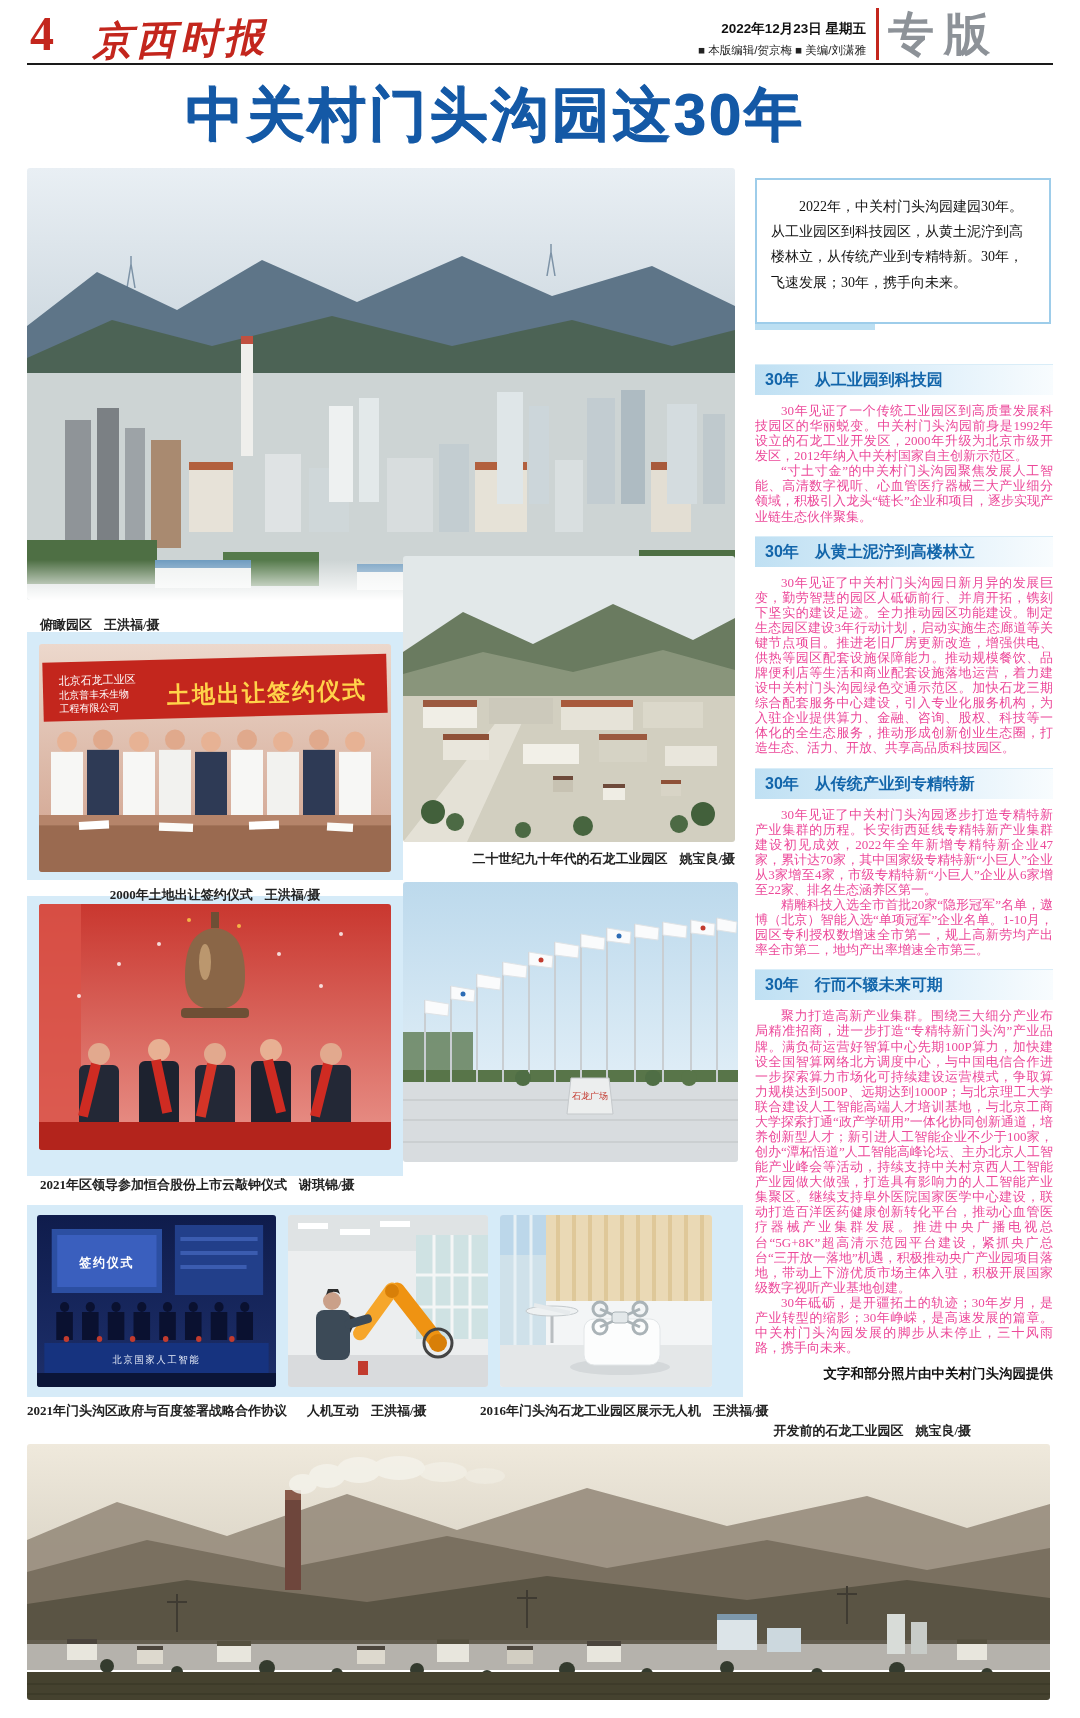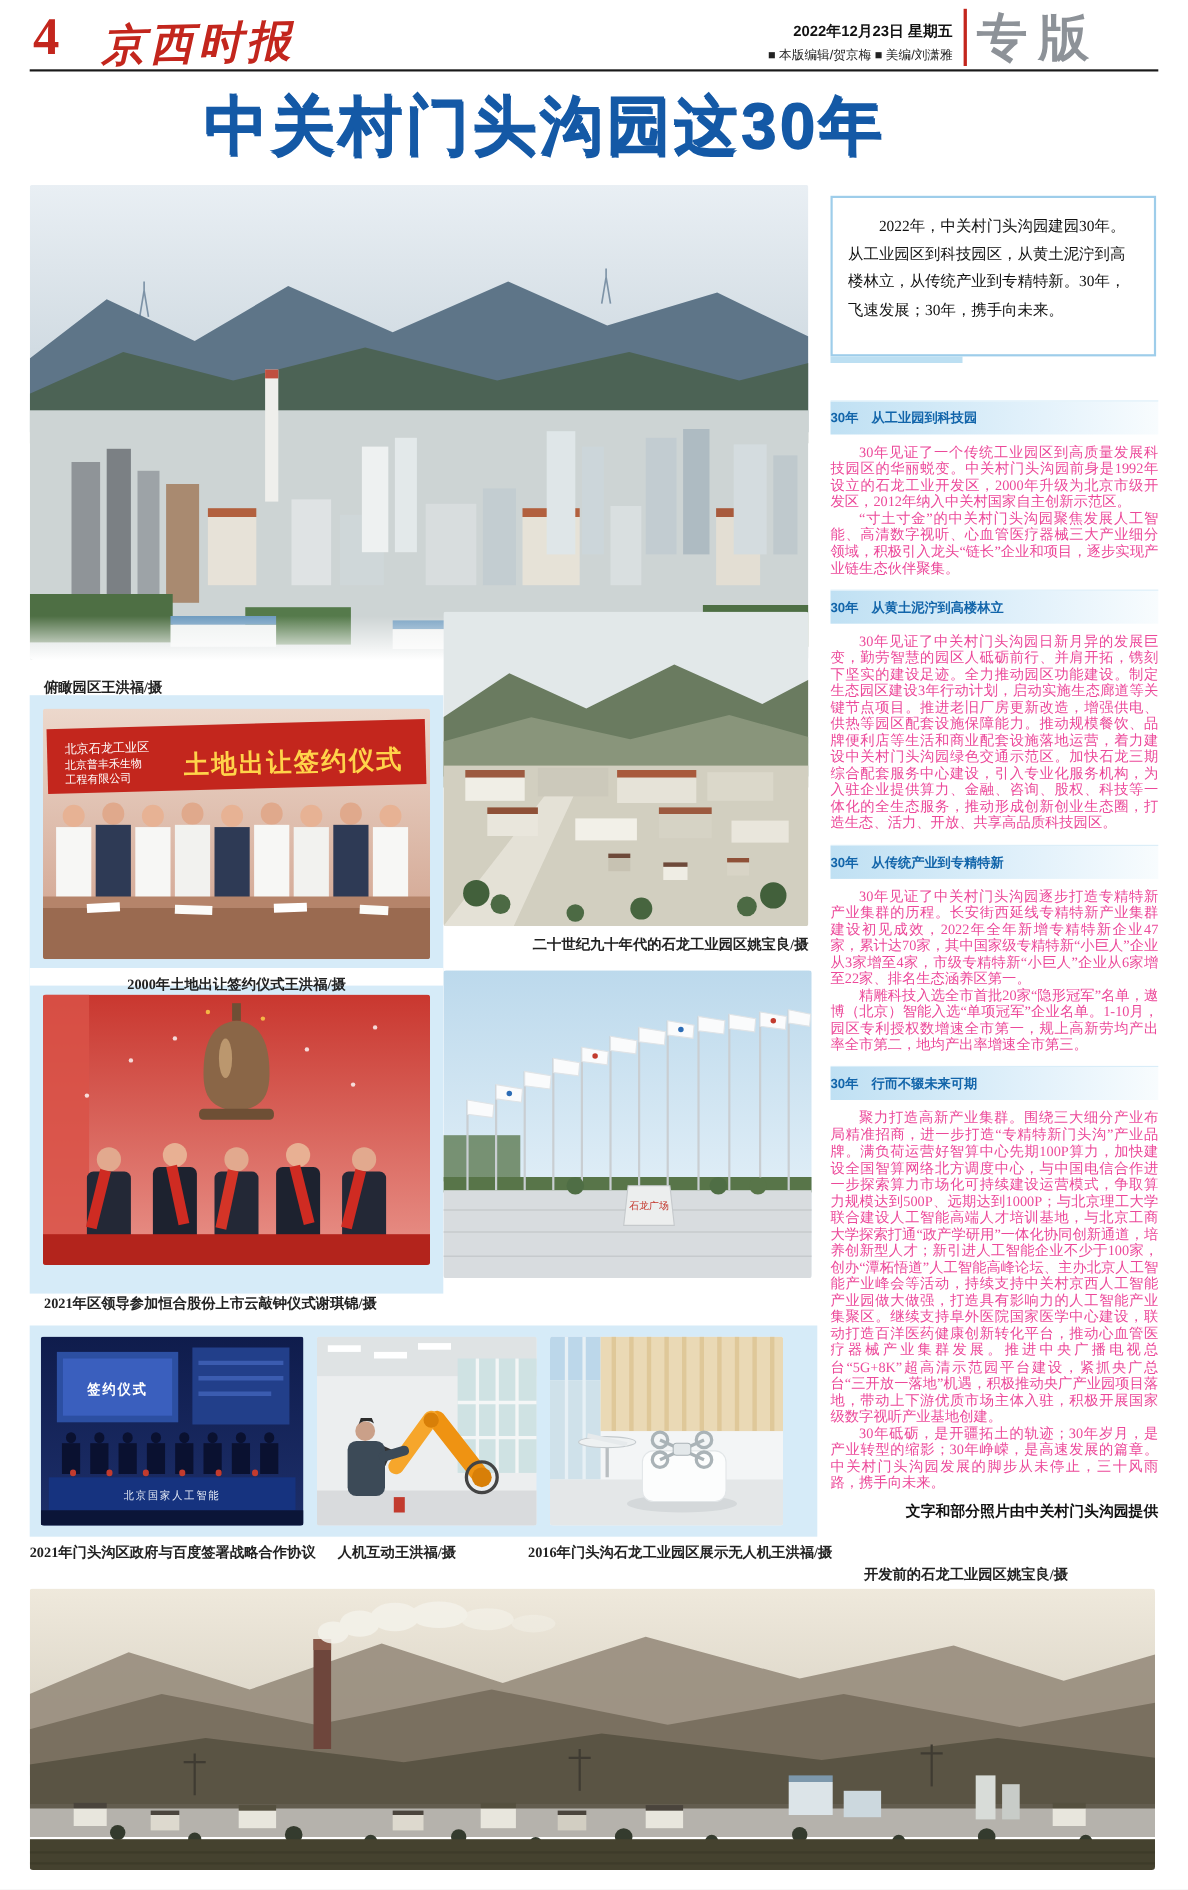--- a/index.html
+++ b/index.html
@@ -22,21 +22,21 @@
   
   .headline{left:80px;top:76px;width:830px;text-align:center;font-size:58px;font-weight:900;
             color:#1459a6;letter-spacing:3px;font-family:"Liberation Sans","DejaVu Sans",sans-serif;
             text-shadow:1px 1px 0 #1459a6;}
 
   
   .photo{overflow:hidden;border-radius:3px;}
   .photo svg{display:block;width:100%;height:100%;}
   .mat{background:#d6ebf8;}
   .caption{font-size:13px;font-weight:bold;color:#222;white-space:nowrap;}
-  .caption .credit{margin-left:0;}
+  .caption .credit{margin-left:12px;}
   .capcenter{text-align:left;}
   .capright{text-align:right;}
   .capstrip{background:#ffffff;height:16px;line-height:30px;text-align:center;margin:8px -12px;}
 
   .mainphoto{left:27px;top:168px;width:708px;height:432px;}
   .maincap{left:40px;top:616px;}
 
   .leftpanel{left:27px;top:632px;width:376px;height:544px;padding:12px;box-sizing:border-box;}
   .signphoto{width:352px;height:228px;}
   .bellphoto{width:352px;height:246px;}
@@ -56,23 +56,23 @@
   .panocap{left:755px;top:1422px;width:296px;text-align:right;padding-right:80px;box-sizing:border-box;}
   .panorama{left:27px;top:1444px;width:1023px;height:256px;}
 
   
   .introbox{left:755px;top:178px;width:296px;height:146px;border:2px solid #9ecdea;box-sizing:border-box;
             padding:14px 14px;}
   .introbox:before{content:"";position:absolute;left:-2px;bottom:-8px;width:120px;height:6px;background:#bcdff2;}
   .intro-p{font-size:14px;line-height:1.8;color:#111;text-indent:2em;margin:0;}
 
   .column{left:755px;top:364px;width:298px;}
-  .sechead{height:30px;line-height:30px;margin:12px 0 8px;
+  .sechead{height:30px;line-height:30px;padding-left:10px;margin:12px 0 8px;
            background:linear-gradient(90deg,#bfe0f3 0%,#e4f2fb 65%,#f8fcfe 100%);
-           color:#1265aa;font-size:12px;font-weight:bold;
+           color:#1265aa;font-size:16px;font-weight:bold;
            font-family:"Liberation Sans","DejaVu Sans",sans-serif;border-top:1px solid #d9edf8;}
   .sec:first-child .sechead{margin-top:0;}
   .sec p{margin:0;font-size:13px;line-height:1.16;text-align:justify;text-indent:2em;color:#ec4899;}
   .byline{margin-top:10px;font-size:13.5px;font-weight:bold;text-align:right;color:#111;}
 </style>
 </head>
 <body>
 
 <div class="page">
 

